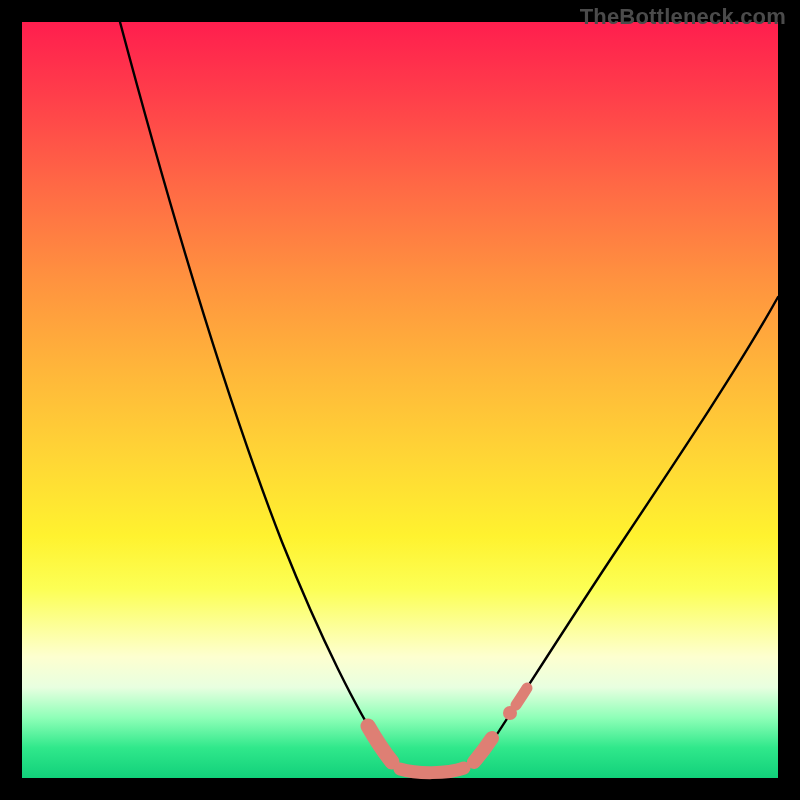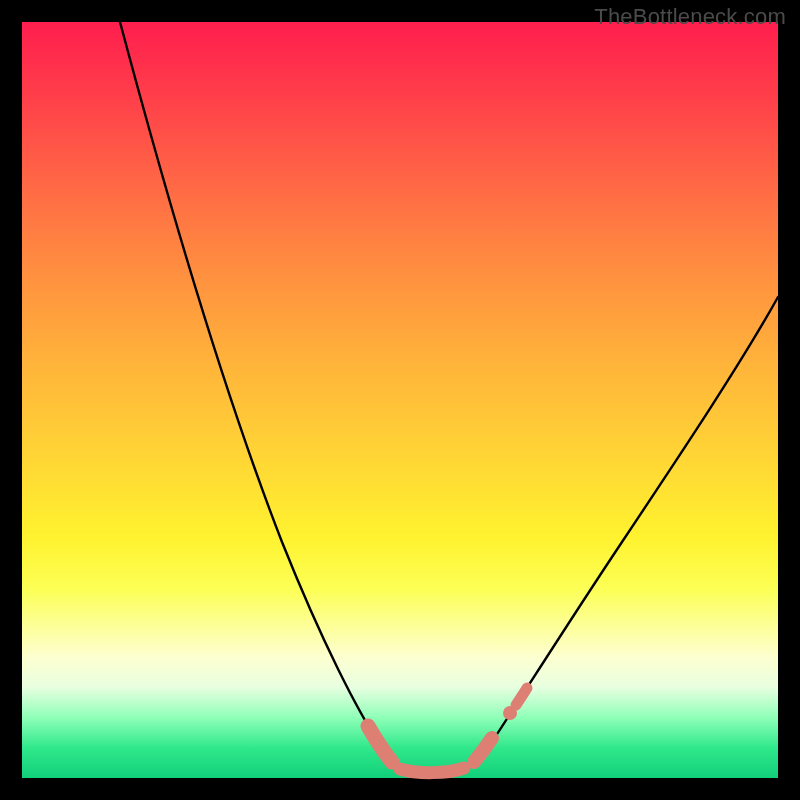--- a/index.html
+++ b/index.html
@@ -42,21 +42,21 @@
       #11d07a 100%
     );
   }
   .watermark {
     position: absolute;
     top: 4px;
     right: 14px;
     color: #4b4b4b;
     font-size: 22px;
     letter-spacing: 0.2px;
-    font-weight: 400;
+    font-weight: 700;
   }
   svg.curves {
     position: absolute;
     left: 0;
     top: 0;
     width: 756px;
     height: 756px;
     overflow: visible;
   }
   .curve-stroke {

